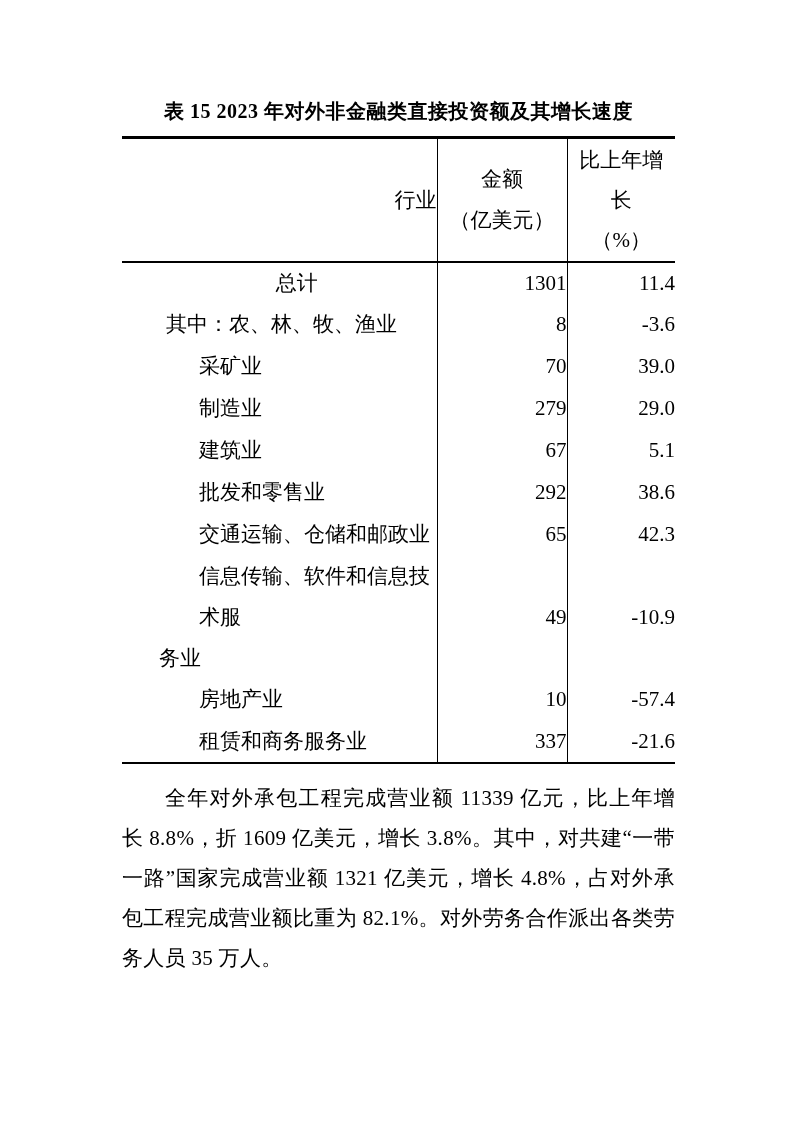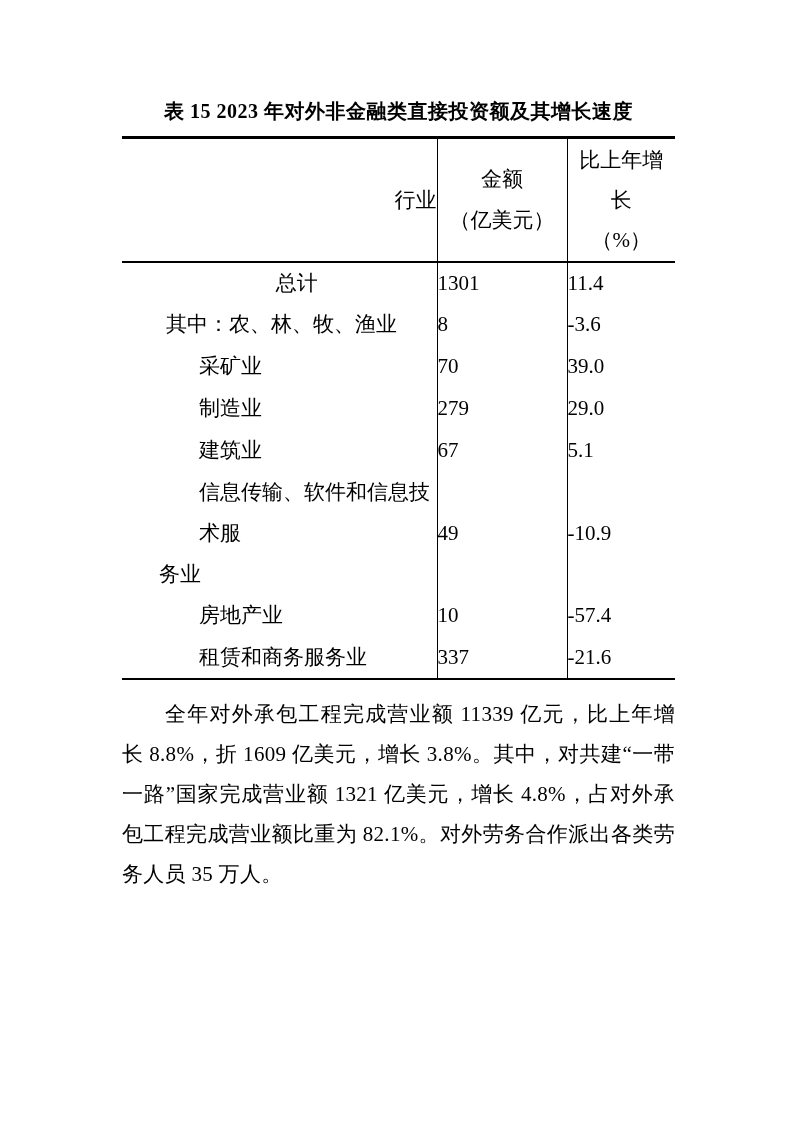--- a/index.html
+++ b/index.html
@@ -39,21 +39,21 @@
   table.stats col.c2 { width:130px; }
   table.stats col.c3 { width:108px; }
   table.stats th, table.stats td {
     font-weight:normal;
     vertical-align:middle;
     padding:0;
   }
   table.stats thead tr { height:124px; }
   table.stats thead th { border-bottom:2px solid #000; }
   .vline { border-left:1.5px solid #000; }
-  .num { text-align:left; }
+  .num { text-align:right; }
   th.industry-h { text-align:right; padding-left:8px; }
   .hline { display:block; text-align:center; line-height:41px; }
   tr.r-single { height:42px; }
   tr.r-double { height:83px; }
   .line { display:block; line-height:41px;margin-left:35px; }
   .ind    { padding-left:42px; }
   .qz     { padding-left:9px; }
   .flush  { padding-left:2px; }
   .center-lab { text-align:center; padding-left:0; }
   .body-par {
@@ -124,20 +124,34 @@
           <td class="vline num">279</td>
           <td class="vline num">29.0</td>
         </tr>
         <tr class="r-single">
           <td>
               <span class="line ind">建筑业</span>
             </td>
           <td class="vline num">67</td>
           <td class="vline num">5.1</td>
         </tr>
+        <tr class="r-single">
+          <td>
+              <span class="line ind">批发和零售业</span>
+            </td>
+          <td class="vline num">292</td>
+          <td class="vline num">38.6</td>
+        </tr>
+        <tr class="r-single">
+          <td>
+              <span class="line ind">交通运输、仓储和邮政业</span>
+            </td>
+          <td class="vline num">65</td>
+          <td class="vline num">42.3</td>
+        </tr>
         <tr class="r-double">
           <td>
             <span class="line ind">信息传输、软件和信息技术服</span>
             <span class="line flush">务业</span>
           </td>
           <td class="vline num">49</td>
           <td class="vline num">-10.9</td>
         </tr>
         <tr class="r-single">
           <td>

